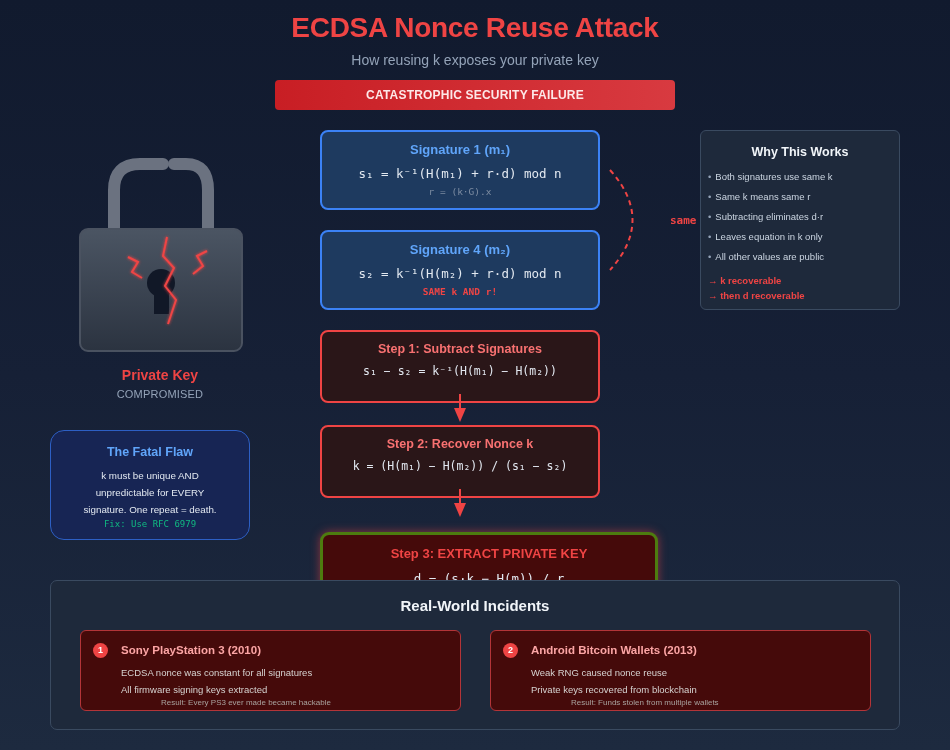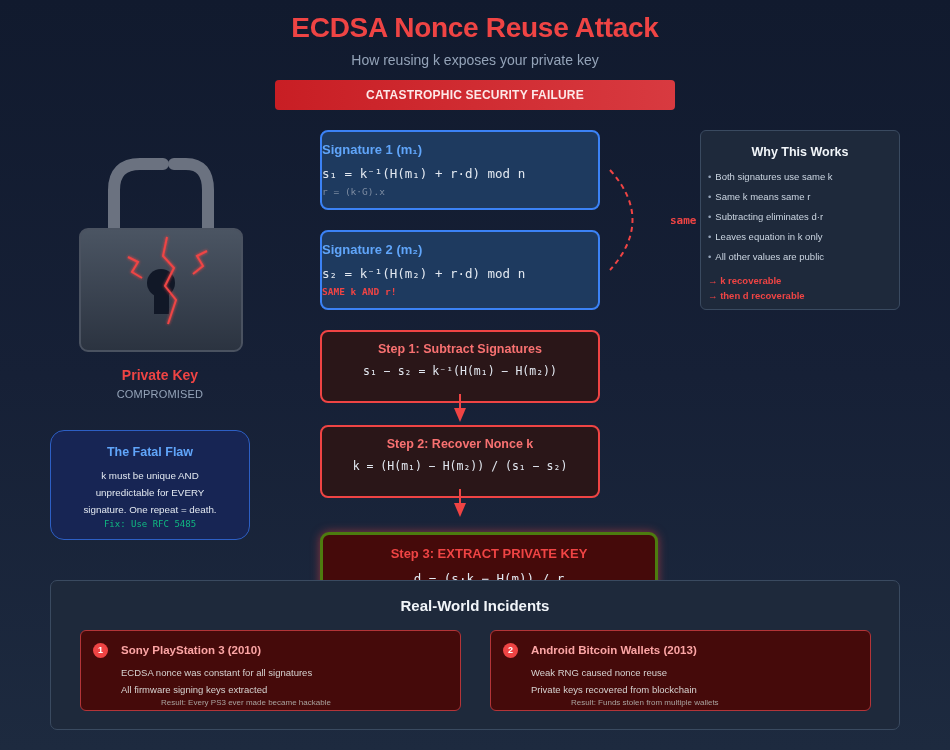--- a/index.html
+++ b/index.html
@@ -28,21 +28,21 @@
     display: flex; align-items: center; justify-content: center;
     font-size: 12px; font-weight: bold; color: #fde8e8; letter-spacing: 0.2px;
   }
 
   
   .sig {
     left: 320px; width: 280px; height: 80px;
     background: #1e3a5f;
     border: 2px solid #3b82f6;
     border-radius: 8px;
-    text-align: left;
+    text-align: center;
   }
   .sig .sig-title { margin-top: 10px; font-size: 13px; font-weight: bold; color: #60a5fa; }
   .sig .sig-eq { margin-top: 9px; font-size: 12.5px; color: #e2e8f0; }
   .sig .sig-note { margin-top: 5px; font-size: 9.5px; color: #7c8ba1; }
   .sig .sig-warn { margin-top: 5px; font-size: 9.5px; color: #ef4444; font-weight: bold; }
 
   
   .step {
     left: 320px; width: 280px; height: 73px;
     background: #2a1618;
@@ -164,31 +164,31 @@
 <div class="abs pk-label">Private Key</div>
 <div class="abs pk-status">COMPROMISED</div>
 
 <div class="abs fatal">
   <div class="fatal-title">The Fatal Flaw</div>
   <div class="fatal-body">
     <div>k must be unique AND</div>
     <div>unpredictable for EVERY</div>
     <div>signature. One repeat = death.</div>
   </div>
-  <div class="fatal-fix mono">Fix: Use RFC 5485</div>
+  <div class="fatal-fix mono">Fix: Use RFC 6979</div>
 </div>
 
 <div class="abs sig" style="top:130px;">
   <div class="sig-title">Signature 1 (m₁)</div>
   <div class="sig-eq mono">s₁ = k⁻¹(H(m₁) + r·d) mod n</div>
   <div class="sig-note mono">r = (k·G).x</div>
 </div>
 
 <div class="abs sig" style="top:230px;">
-  <div class="sig-title">Signature 2 (m₂)</div>
+  <div class="sig-title">Signature 4 (m₂)</div>
   <div class="sig-eq mono">s₂ = k⁻¹(H(m₂) + r·d) mod n</div>
   <div class="sig-warn mono">SAME k AND r!</div>
 </div>
 
 <svg class="abs" style="left:600px; top:165px; width:50px; height:110px;" viewBox="0 0 50 110">
   <path d="M10 5 Q55 55 10 105" fill="none" stroke="#ef4444" stroke-width="2" stroke-dasharray="5,4"></path>
 </svg>
 <div class="abs same-label mono">same</div>
 
 <div class="abs why">

